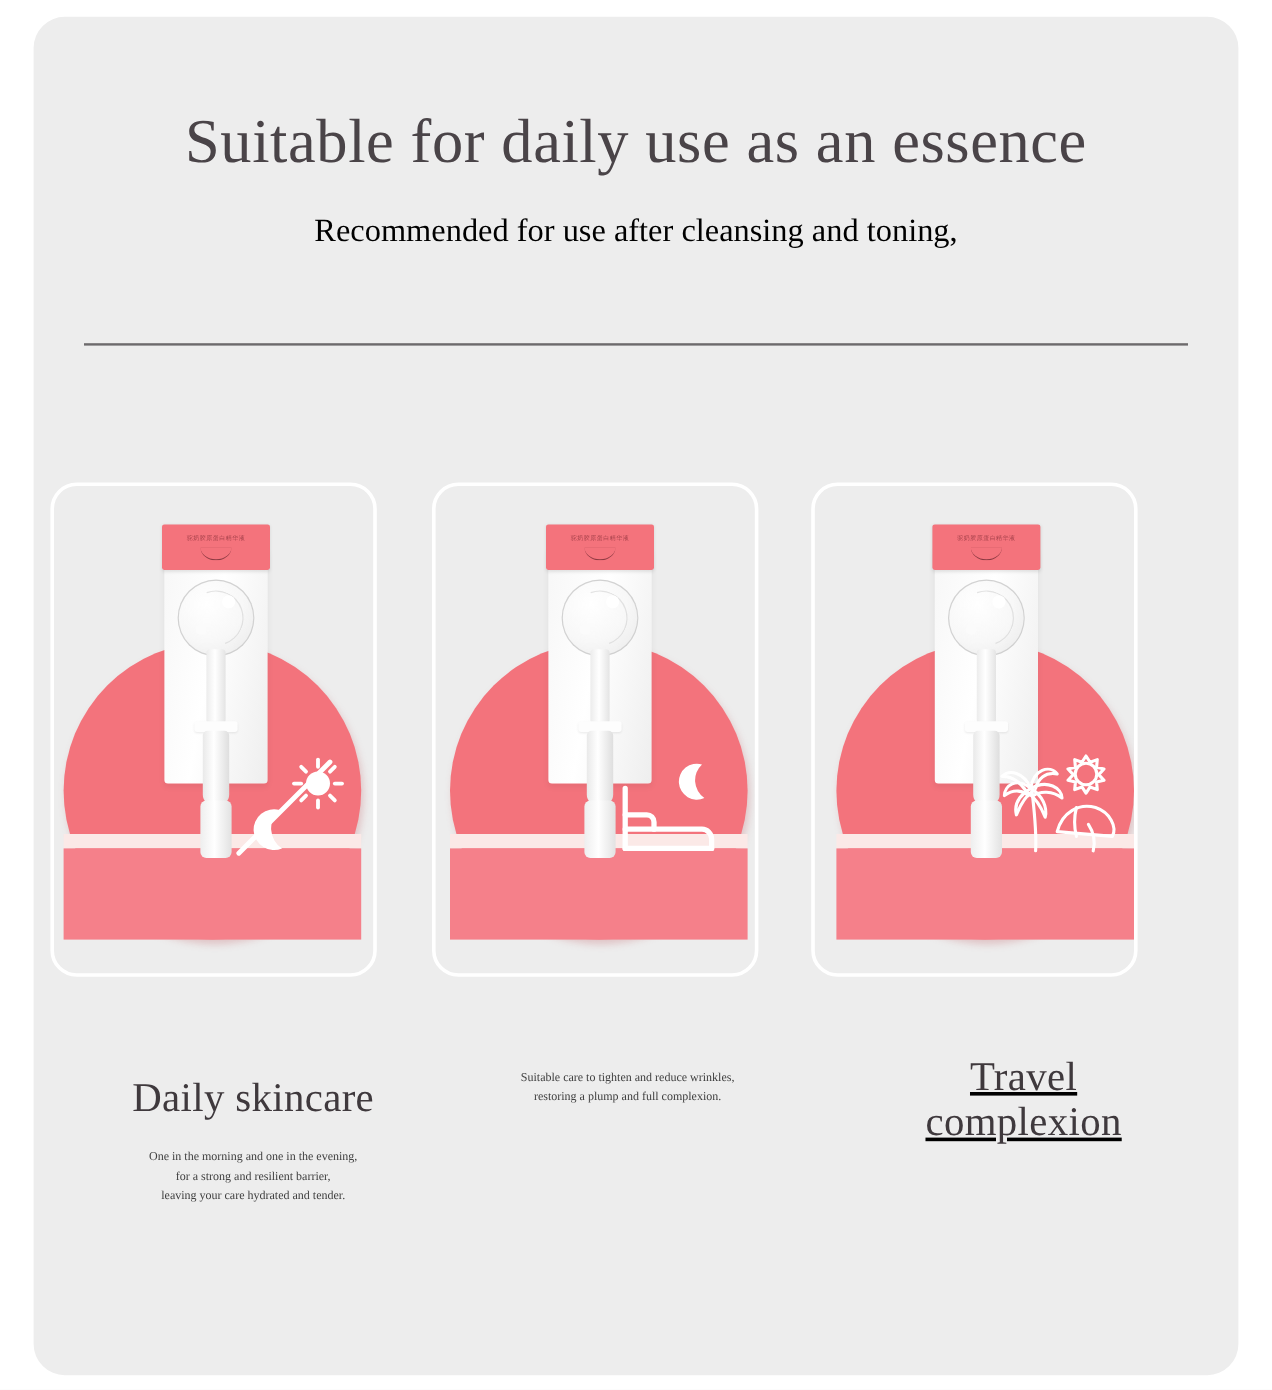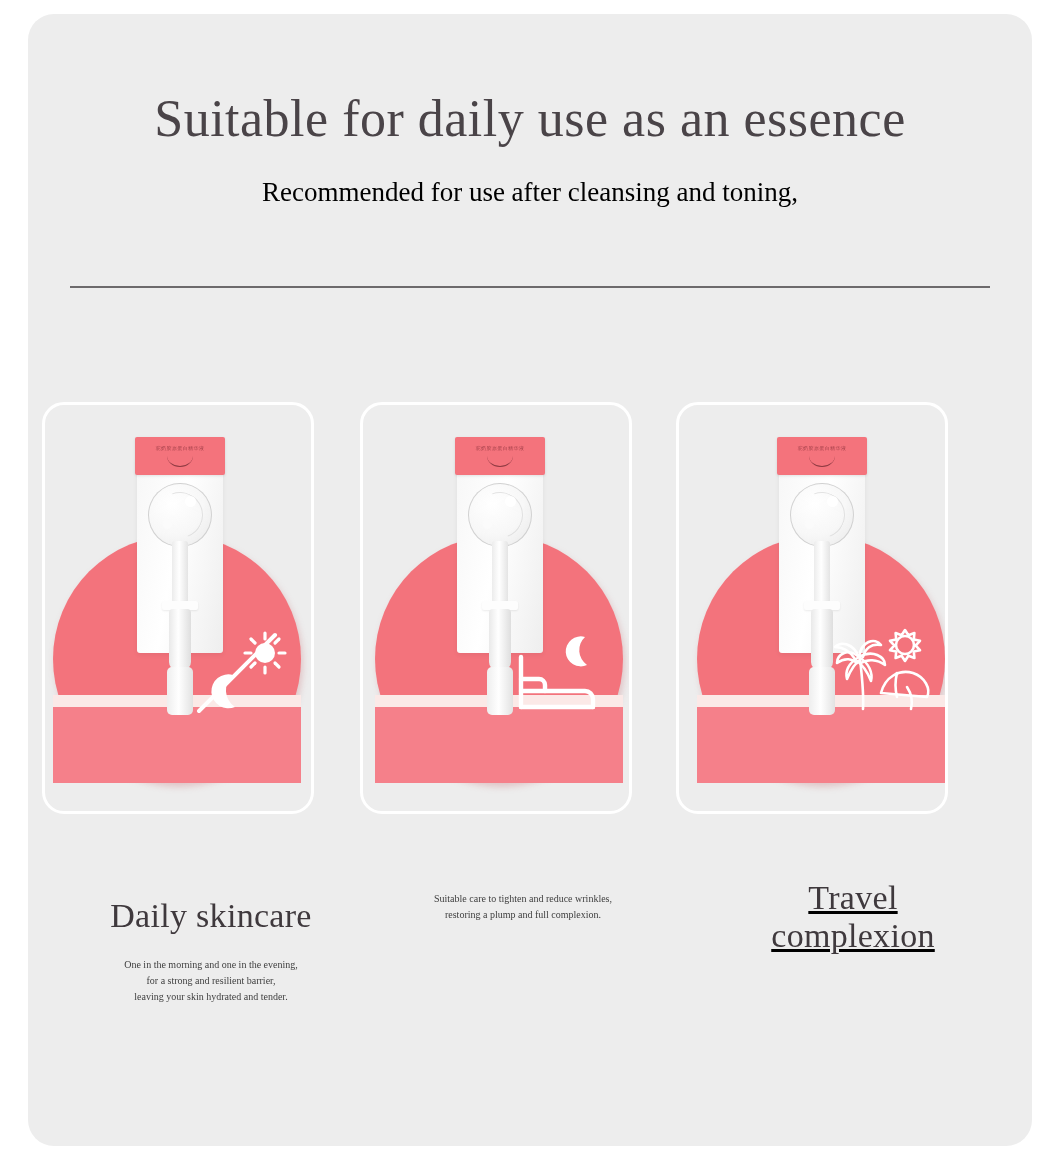--- a/index.html
+++ b/index.html
@@ -393,21 +393,21 @@
 
   </div>
 
   <div class="captions">
 
     <div class="cap p1">
       <h3>Daily skincare</h3>
       <p>
         <span>One in the morning and one in the evening,</span><br>
         <span>for a strong and resilient barrier,</span><br>
-        <span>leaving your skin hydrated and tender.</span>
+        <span>leaving your care hydrated and tender.</span>
       </p>
     </div>
 
     <div class="cap p2">
       <p>
         <span>Suitable care to tighten and reduce wrinkles,</span><br>
         <span>restoring a plump and full complexion.</span>
       </p>
     </div>
 

